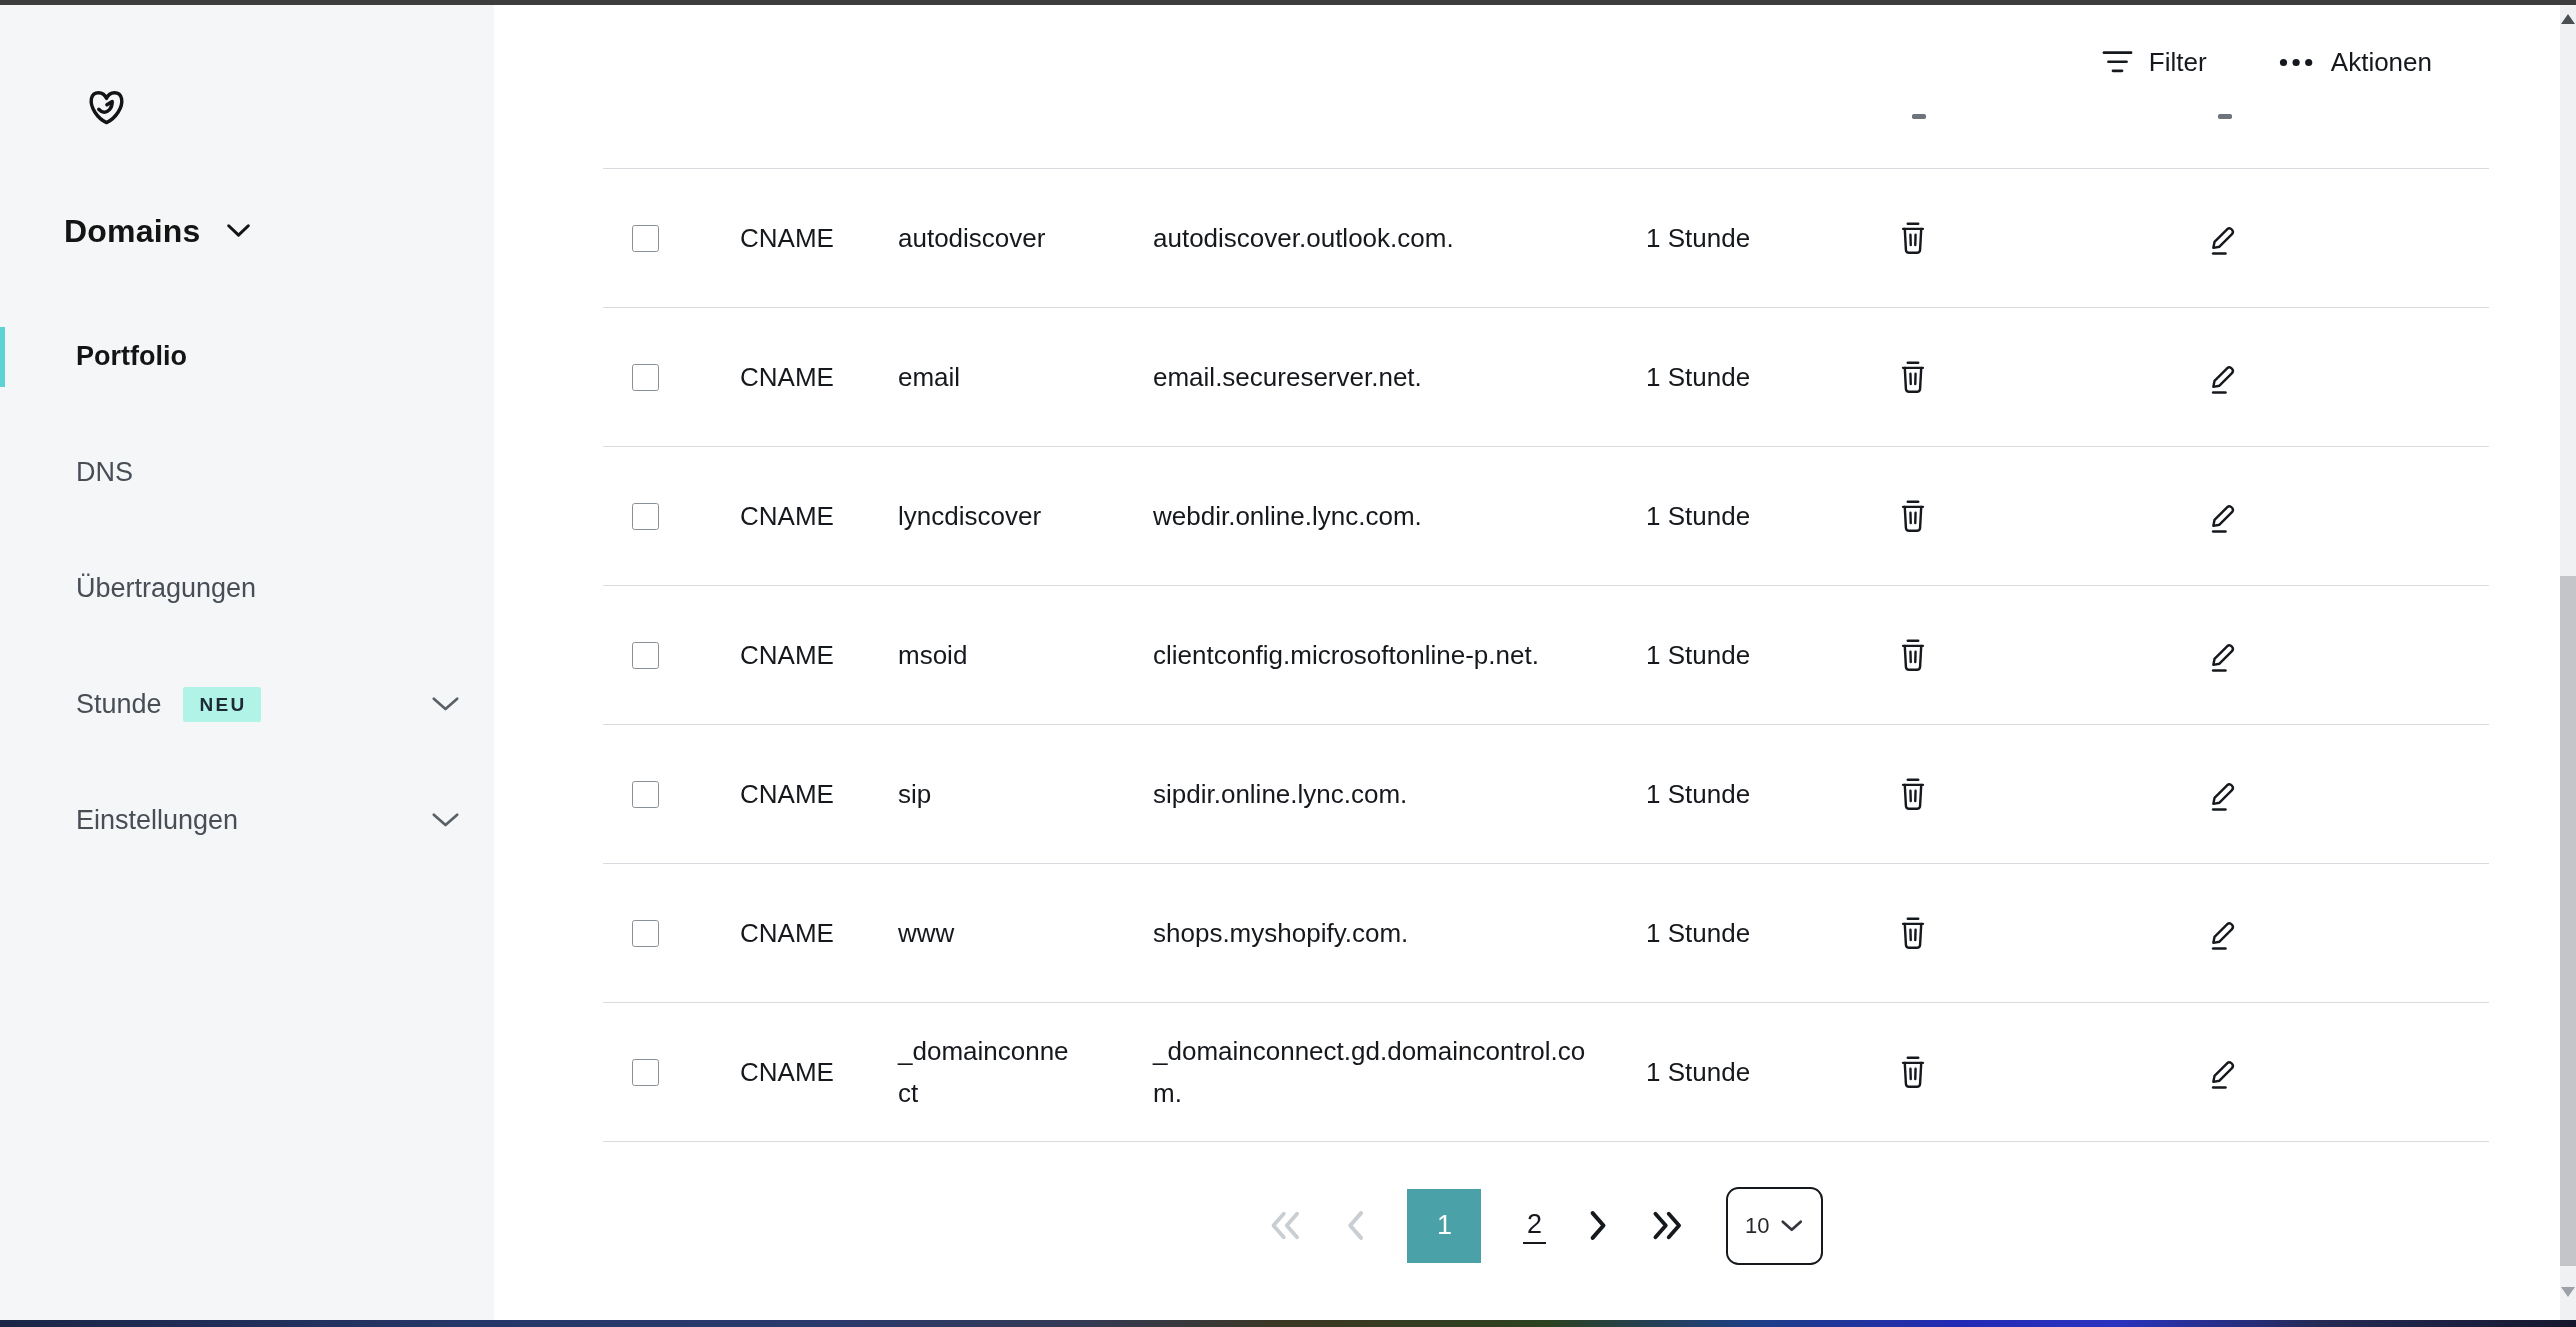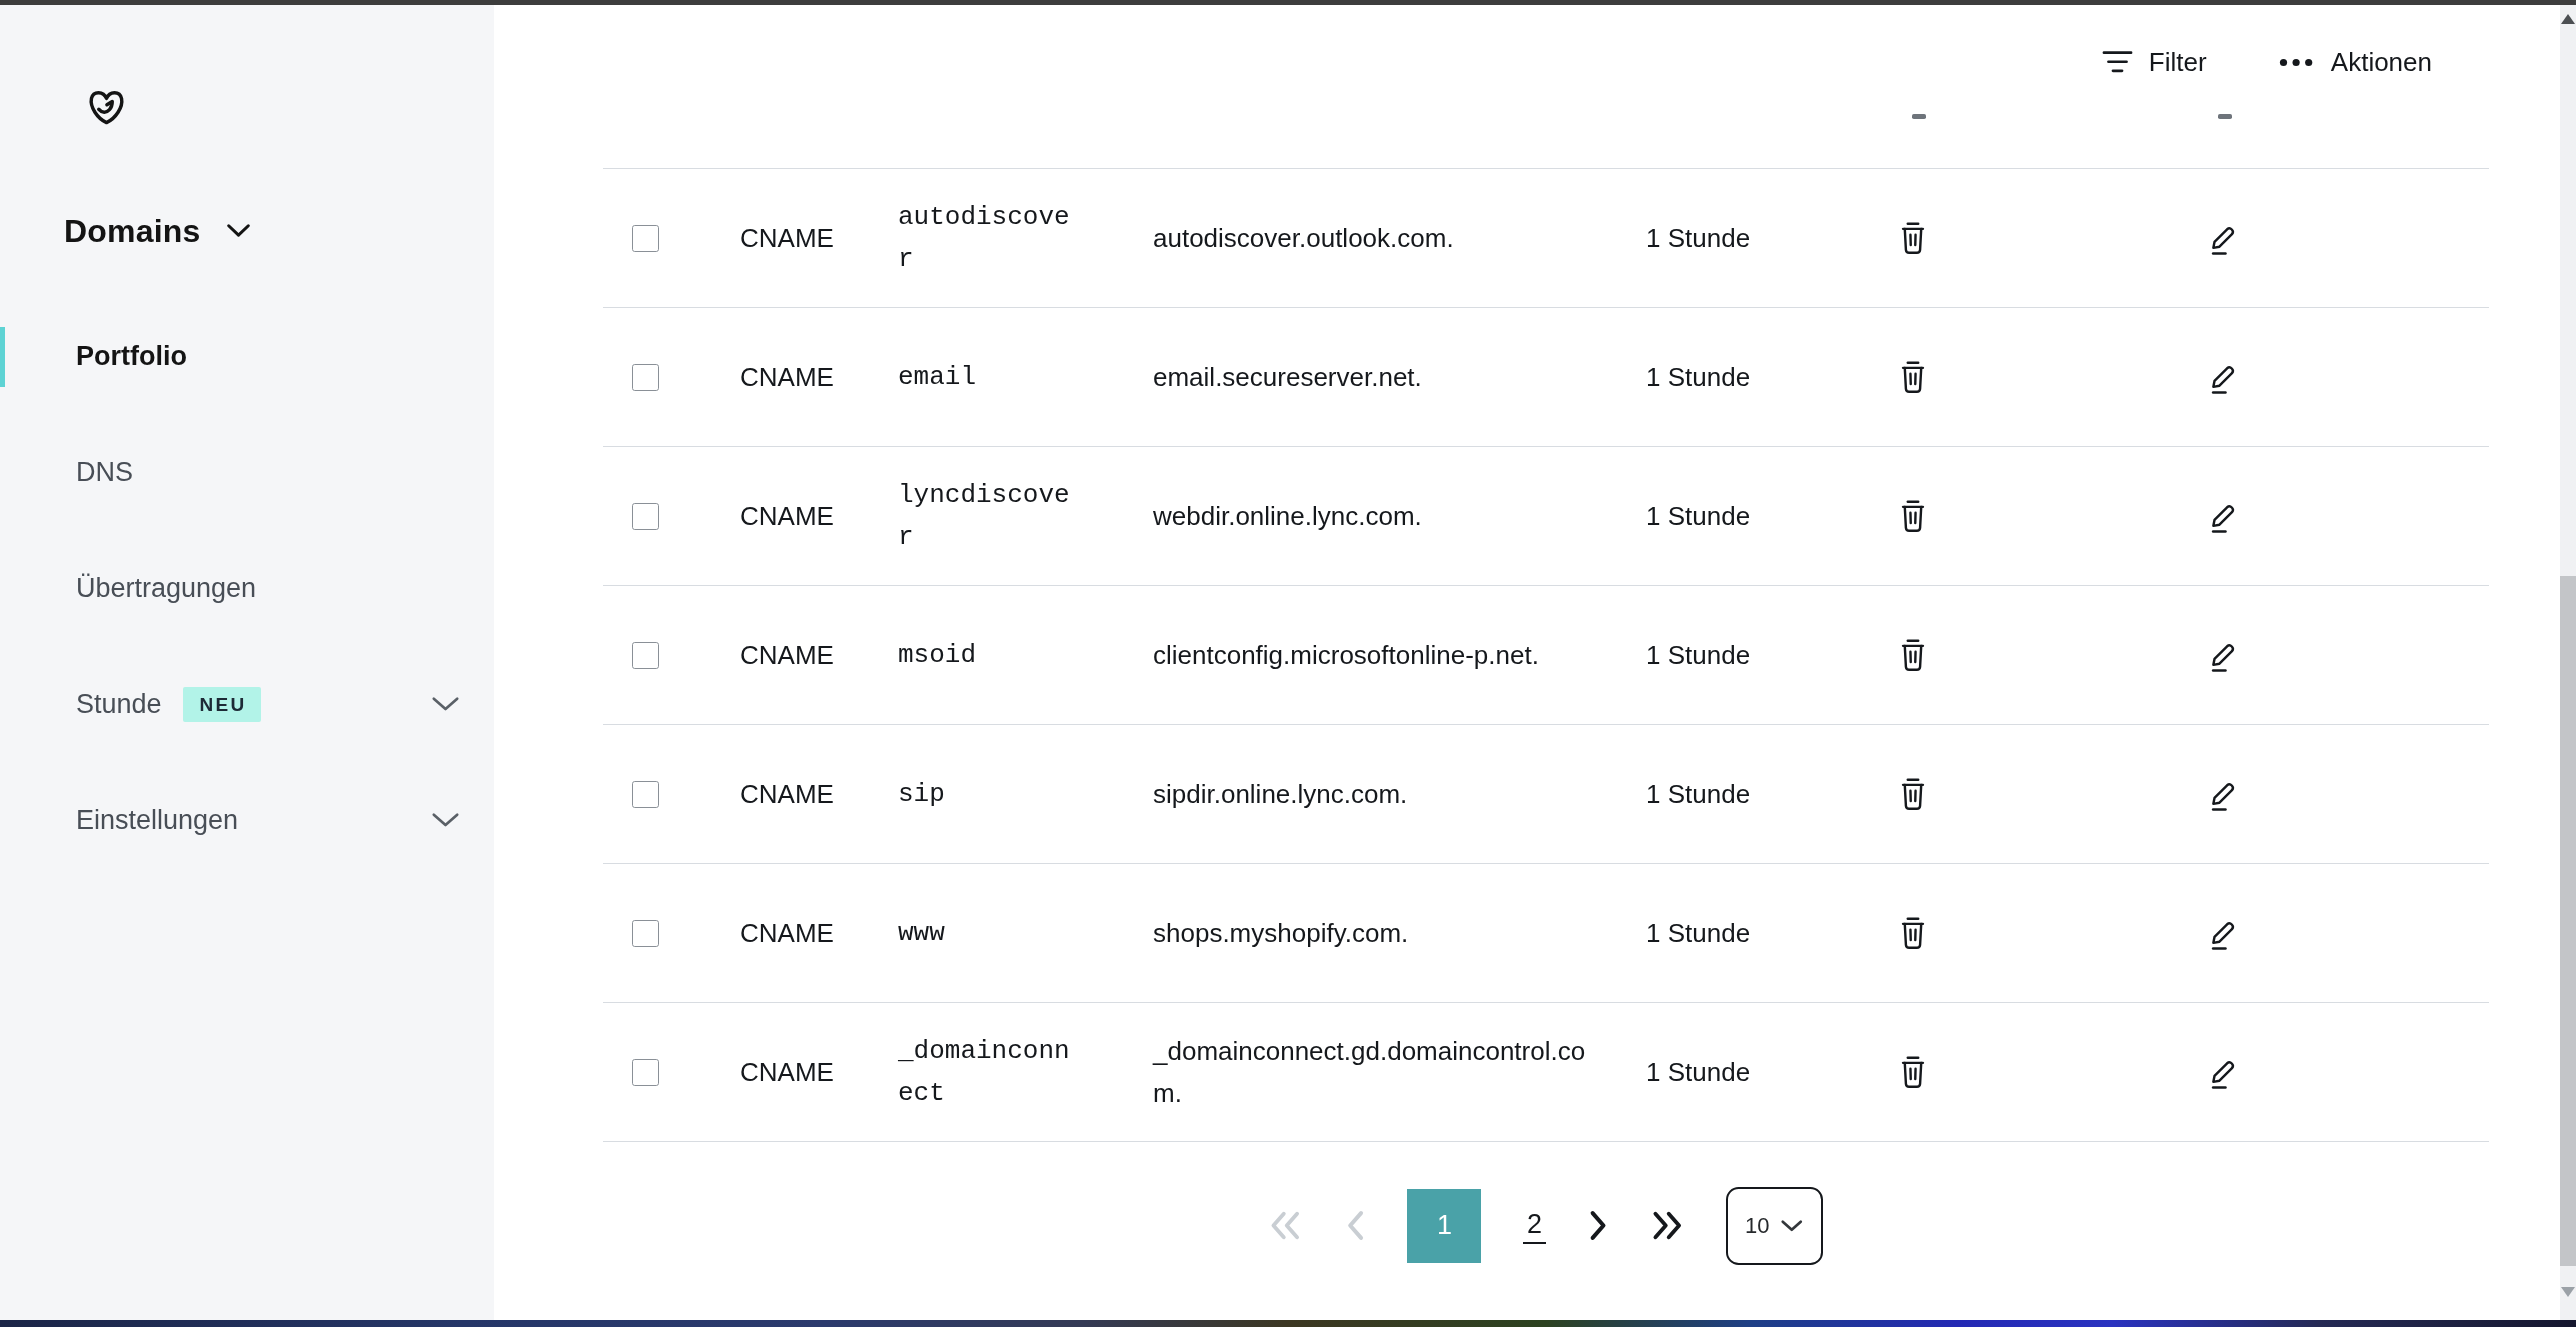--- a/index.html
+++ b/index.html
@@ -50,21 +50,21 @@
   .row {
     display: grid;
     grid-template-columns: 137px 158px 255px 493px 226px 307px auto;
     align-items: center;
     height: 139px;
     border-bottom: 1.8px solid #d8dce1;
   }
   .cell { font-size: 26px; color: #15181c; }
   .cb-cell { padding-left: 29px; }
   .checkbox { width: 27px; height: 27px; border: 1.8px solid #8a9097; border-radius: 2.7px; background: #fff; cursor: pointer; }
-  .name-cell .wrapbox { max-width: 179px; word-break: break-all; line-height: 42px; font-family: Liberation Mono, monospace; }
+  .name-cell .wrapbox { max-width: 179px; word-break: break-all; line-height: 42px; }
   .value-cell .wrapbox { max-width: 440px; word-break: break-all; line-height: 42px; }
   .icon-btn { background: none; border: none; cursor: pointer; display: flex; align-items: center; }
   .del-cell { padding-left: 23.5px; }
   .edit-cell { padding-left: 27px; }
 
   
   .pagination { position: absolute; left: 603px; top: 1184px; width: 1886px; height: 83px; display: flex; align-items: center; justify-content: center; gap: 42px; }
   .pg-btn { background: none; border: none; display: flex; align-items: center; justify-content: center; cursor: pointer; }
   .pg-btn.disabled { cursor: default; }
   .page-current { width: 74px; height: 74px; background: #4aa2a8; color: #ffffff; font-size: 27px; display: flex; align-items: center; justify-content: center; border: none; cursor: default; }

